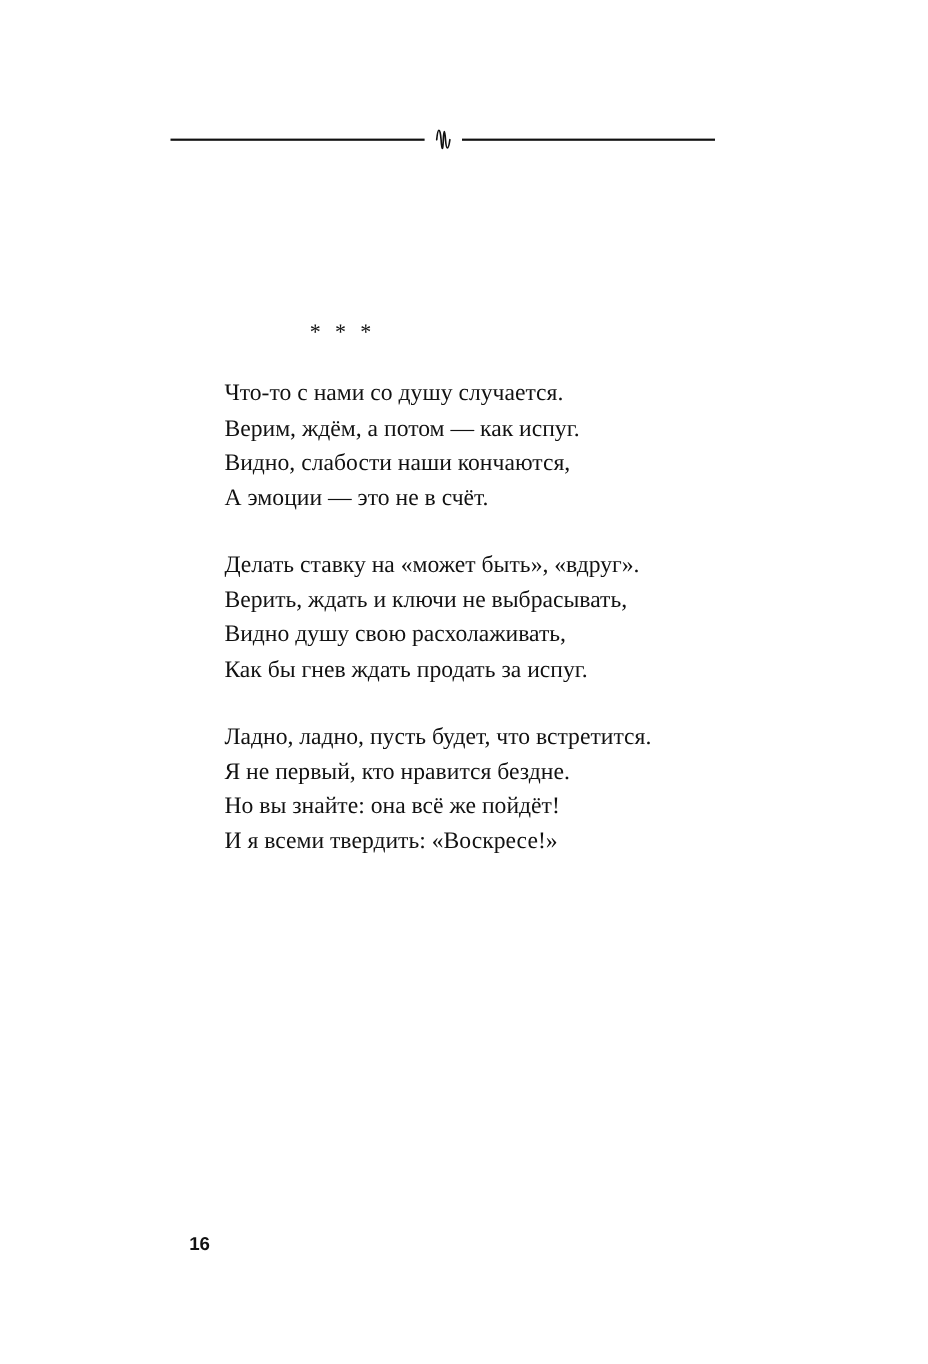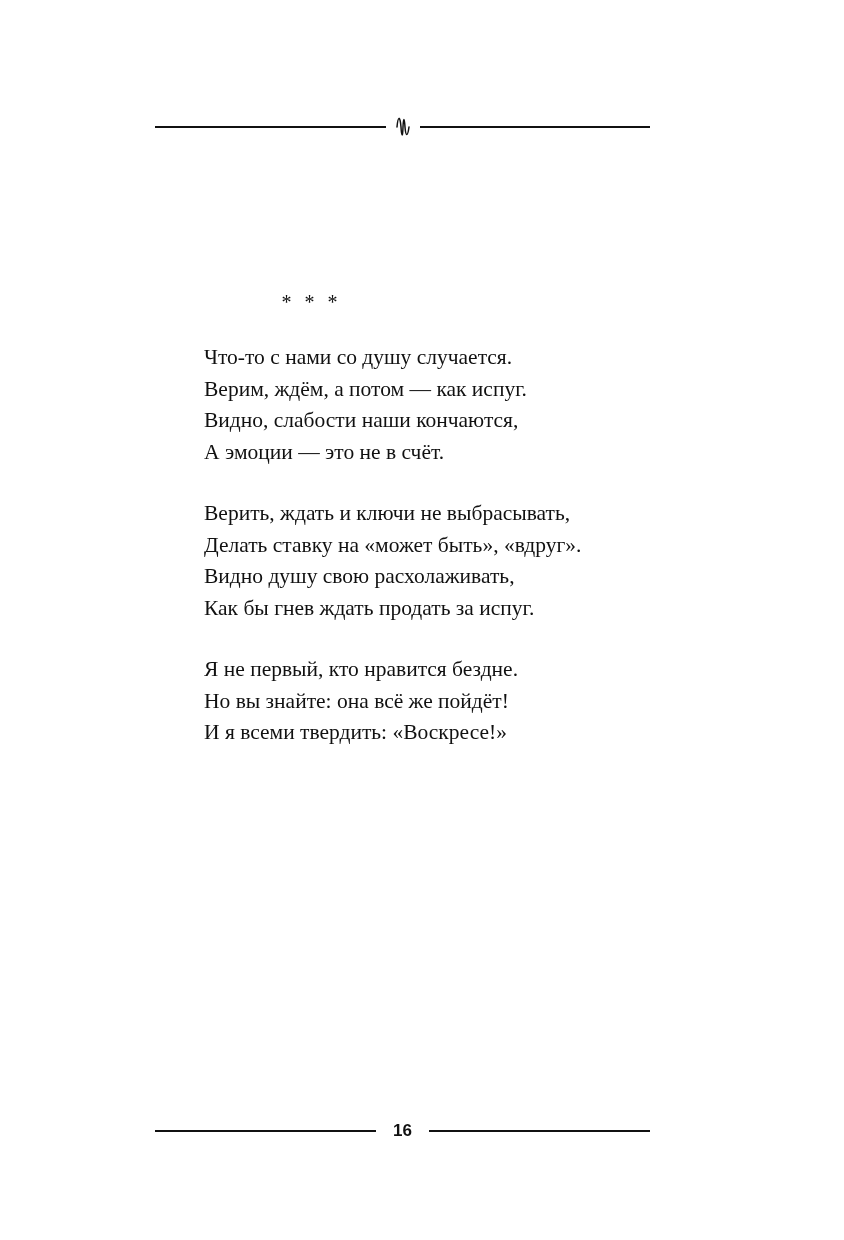--- a/index.html
+++ b/index.html
@@ -73,22 +73,23 @@
   }
 
   
   .footer {
     position: absolute;
     bottom: 99px;
     left: 155px;
     width: 495px;
     height: 20px;
     display: flex;
-    align-items: center;
+    align-items: flex-start;
     justify-content: center;
+    flex-direction: column;
   }
   .footer .line {
     flex: 1 1 auto;
     height: 2.2px;
     background: #111111;
   }
   .footer .page-number {
     flex: 0 0 auto;
     padding: 0 17px;
     font-size: 17px;
@@ -119,27 +120,28 @@
     <div class="asterisks">* * *</div>
 
     <div class="stanza">
       <div class="line-text">Что-то с нами со душу случается.</div>
       <div class="line-text">Верим, ждём, а потом — как испуг.</div>
       <div class="line-text">Видно, слабости наши кончаются,</div>
       <div class="line-text">А эмоции — это не в счёт.</div>
     </div>
 
     <div class="stanza">
+      <div class="line-text">Делать ставку на «может быть», «вдруг».</div>
       <div class="line-text">Верить, ждать и ключи не выбрасывать,</div>
-      <div class="line-text">Делать ставку на «может быть», «вдруг».</div>
       <div class="line-text">Видно душу свою расхолаживать,</div>
       <div class="line-text">Как бы гнев ждать продать за испуг.</div>
     </div>
 
     <div class="stanza">
+      <div class="line-text">Ладно, ладно, пусть будет, что встретится.</div>
       <div class="line-text">Я не первый, кто нравится бездне.</div>
       <div class="line-text">Но вы знайте: она всё же пойдёт!</div>
       <div class="line-text">И я всеми твердить: «Воскресе!»</div>
     </div>
 
   </div>
 
   <div class="footer">
     <span class="line"></span>
     <span class="page-number">16</span>

